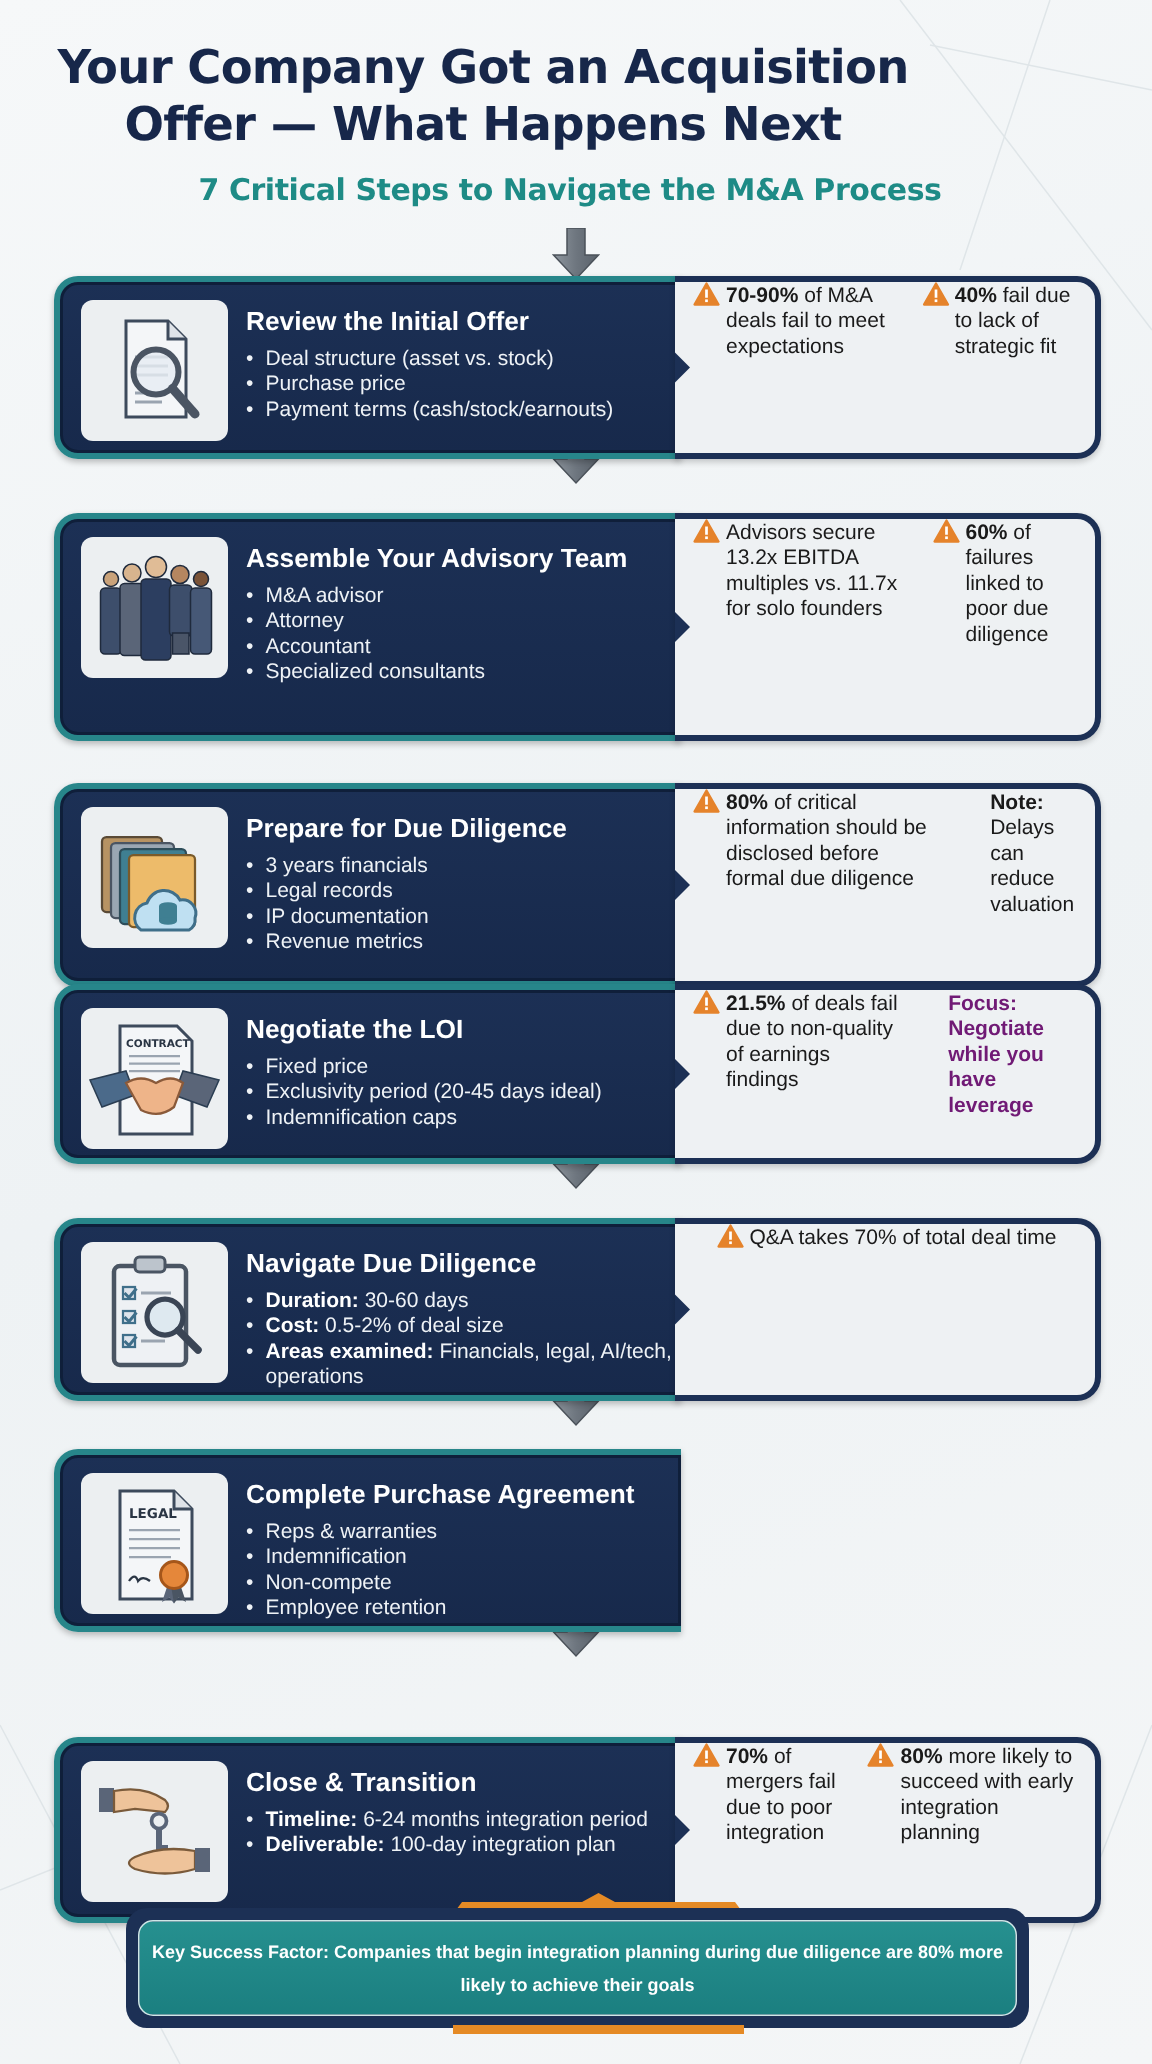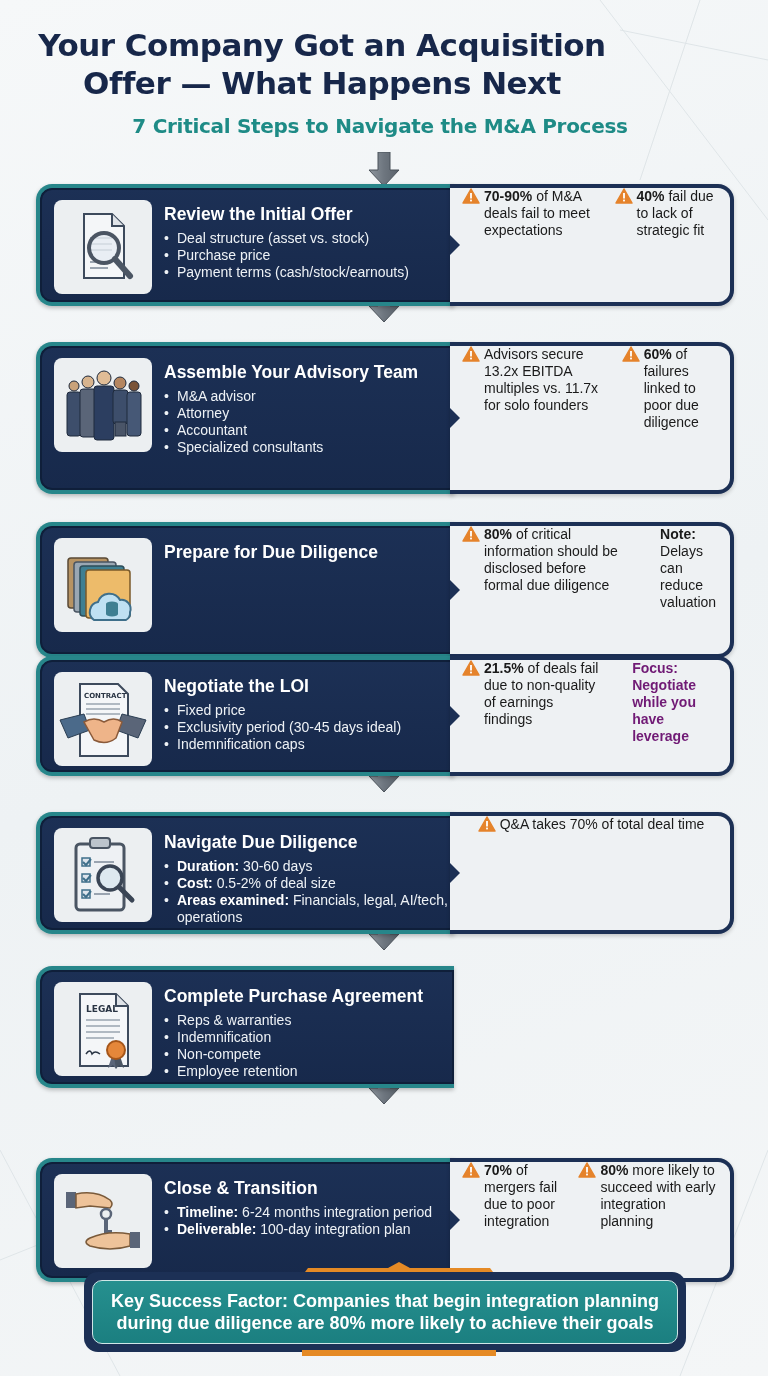--- a/index.html
+++ b/index.html
@@ -75,21 +75,21 @@
     background:#1c3055; border-radius:14px;
   }
   .footer-orange-top {
     position:absolute; left:302px; top:1262px; width:194px; height:14px;
   }
   .footer-inner {
     position:absolute; left:8px; top:8px; right:8px; bottom:8px;
     background: linear-gradient(180deg,#26908f 0%, #1b7f80 100%);
     border:1px solid #cfe6e6; border-radius:10px;
     display:flex; align-items:center; justify-content:center; text-align:center;
-    color:#fff; font-weight:bold; font-size:18px; line-height:22px; padding:0 8px;
+    color:#fff; font-weight:bold; font-size:12px; line-height:22px; padding:0 8px;
   }
   .footer-orange-bottom {
     position:absolute; left:218px; top:1350px; width:180px; height:6px; background:#e58a25;
   }
 </style>
 </head>
 <body>
 
 <svg class="bg-lines" width="768" height="1376">
   <g stroke="#dfe5e8" stroke-width="1" fill="none">
@@ -271,20 +271,26 @@
             <rect x="14" y="20" width="40" height="50" rx="3" fill="#b79363" stroke="#5a4a36" stroke-width="1.5"></rect>
             <rect x="20" y="24" width="42" height="50" rx="3" fill="#9aa7b3" stroke="#4a5563" stroke-width="1.5"></rect>
             <rect x="26" y="28" width="44" height="50" rx="3" fill="#3f7f92" stroke="#2d4d5a" stroke-width="1.5"></rect>
             <rect x="32" y="32" width="44" height="48" rx="3" fill="#edbb6a" stroke="#7a5a2a" stroke-width="1.5"></rect>
             <path d="M40 82 a10 10 0 0 1 4 -18 a12 12 0 0 1 22 -2 a9 9 0 0 1 10 12 a8 8 0 0 1 -4 8 z" fill="#bfe0f2" stroke="#3f6f8a" stroke-width="2"></path>
             <ellipse cx="58" cy="66" rx="6" ry="2.5" fill="#3f7f92"></ellipse>
             <rect x="52" y="66" width="12" height="10" fill="#3f7f92"></rect>
             <ellipse cx="58" cy="76" rx="6" ry="2.5" fill="#3f7f92"></ellipse>
           </svg></div>
       <div class="step-title">Prepare for Due Diligence</div>
+      <ul class="step-list">
+          <li><span>3 years financials</span></li>
+          <li><span>Legal records</span></li>
+          <li><span>IP documentation</span></li>
+          <li><span>Revenue metrics</span></li>
+        </ul>
     </div>
     <div class="card-right">
       <div class="facts">
           <div class="fact">
             <span class="warn"><svg width="18" height="16" viewBox="0 0 18 16">
                 <path d="M9 1 L17 15 H1 Z" fill="#e5832b" stroke="#e5832b" stroke-linejoin="round" stroke-width="1.5"></path>
                 <rect x="8.1" y="5" width="1.8" height="5.5" fill="#fff"></rect>
                 <rect x="8.1" y="11.6" width="1.8" height="1.8" fill="#fff"></rect>
               </svg></span>
             <span class="text"><b>80%</b><span> of critical information should be disclosed before formal due diligence</span></span>
@@ -305,21 +311,21 @@
               <line x1="32" y1="37" x2="66" y2="37"></line>
               <line x1="32" y1="42" x2="66" y2="42"></line>
             </g>
             <path d="M6 48 l24 -6 l6 16 l-22 8 z" fill="#4b6a8a" stroke="#2a3d52"></path>
             <path d="M92 48 l-24 -6 l-6 16 l22 8 z" fill="#5a6578" stroke="#2a3d52"></path>
             <path d="M30 50 q10 -6 20 0 q10 -6 18 0 l-6 16 q-10 8 -22 2 z" fill="#eeb489" stroke="#8a5a3a" stroke-width="1.5"></path>
           </svg></div>
       <div class="step-title">Negotiate the LOI</div>
       <ul class="step-list">
           <li><span>Fixed price</span></li>
-          <li><span>Exclusivity period (30-45 days ideal)</span></li>
+          <li><span>Exclusivity period (20-45 days ideal)</span></li>
           <li><span>Indemnification caps</span></li>
         </ul>
     </div>
     <div class="card-right">
       <div class="facts">
           <div class="fact">
             <span class="warn"><svg width="18" height="16" viewBox="0 0 18 16">
                 <path d="M9 1 L17 15 H1 Z" fill="#e5832b" stroke="#e5832b" stroke-linejoin="round" stroke-width="1.5"></path>
                 <rect x="8.1" y="5" width="1.8" height="5.5" fill="#fff"></rect>
                 <rect x="8.1" y="11.6" width="1.8" height="1.8" fill="#fff"></rect>

